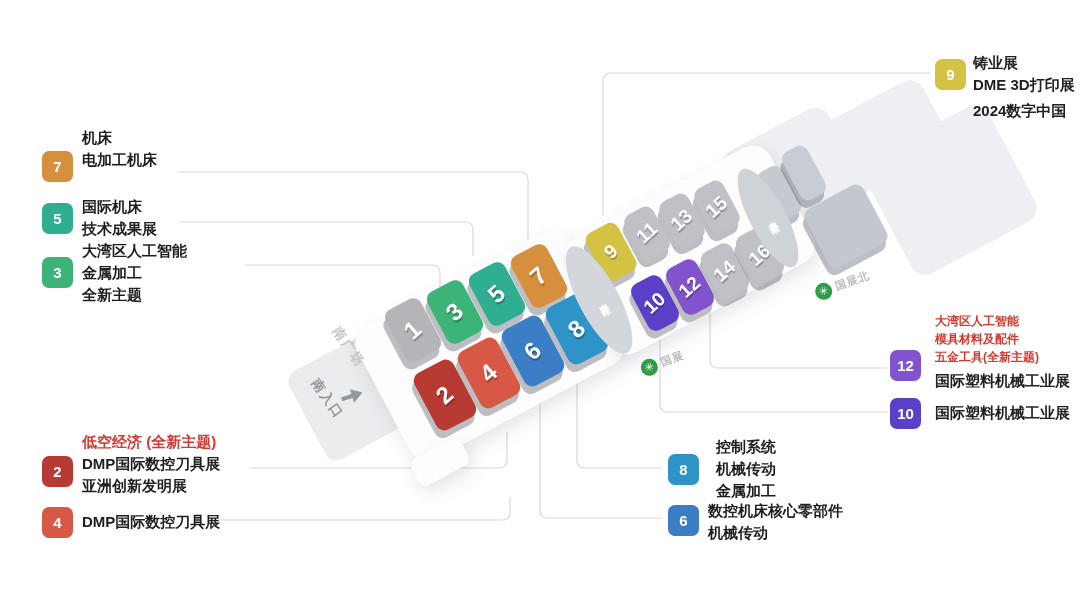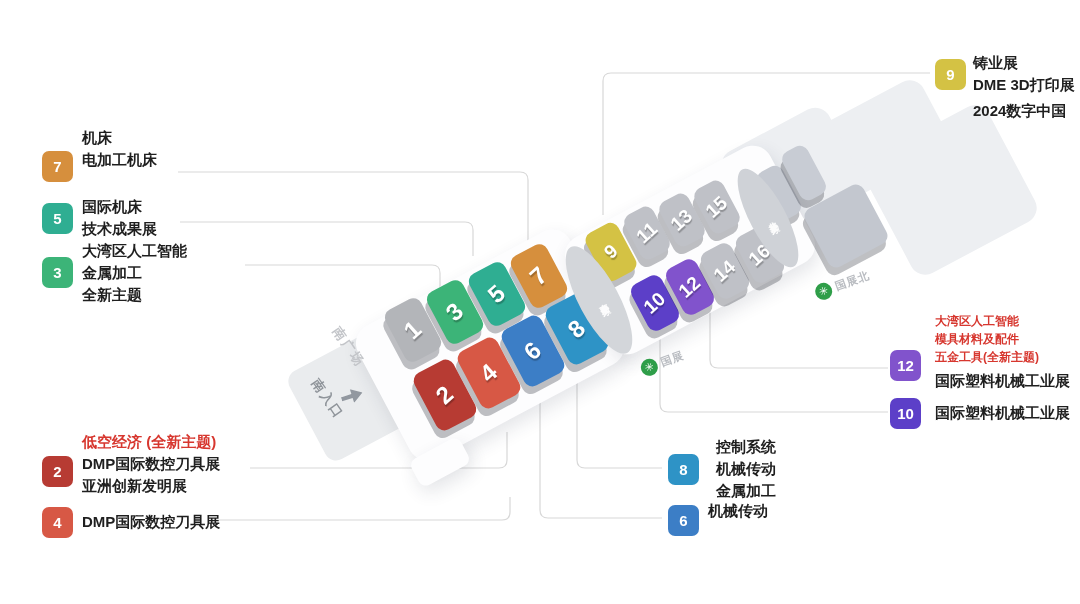--- a/index.html
+++ b/index.html
@@ -246,14 +246,15 @@
 <div class="lg-block" style="left:716px;top:436px;">
   <div class="lg-line">控制系统</div>
   <div class="lg-line">机械传动</div>
   <div class="lg-line">金属加工</div>
 </div>
 
 <div class="sq" style="left: 668px; top: 505px; background: rgb(60, 126, 198);">
     <span>6</span>
   </div>
 <div class="lg-block" style="left:708px;top:500px;">
+  <div class="lg-line">数控机床核心零部件</div>
   <div class="lg-line">机械传动</div>
 </div>
 
 </body></html>

